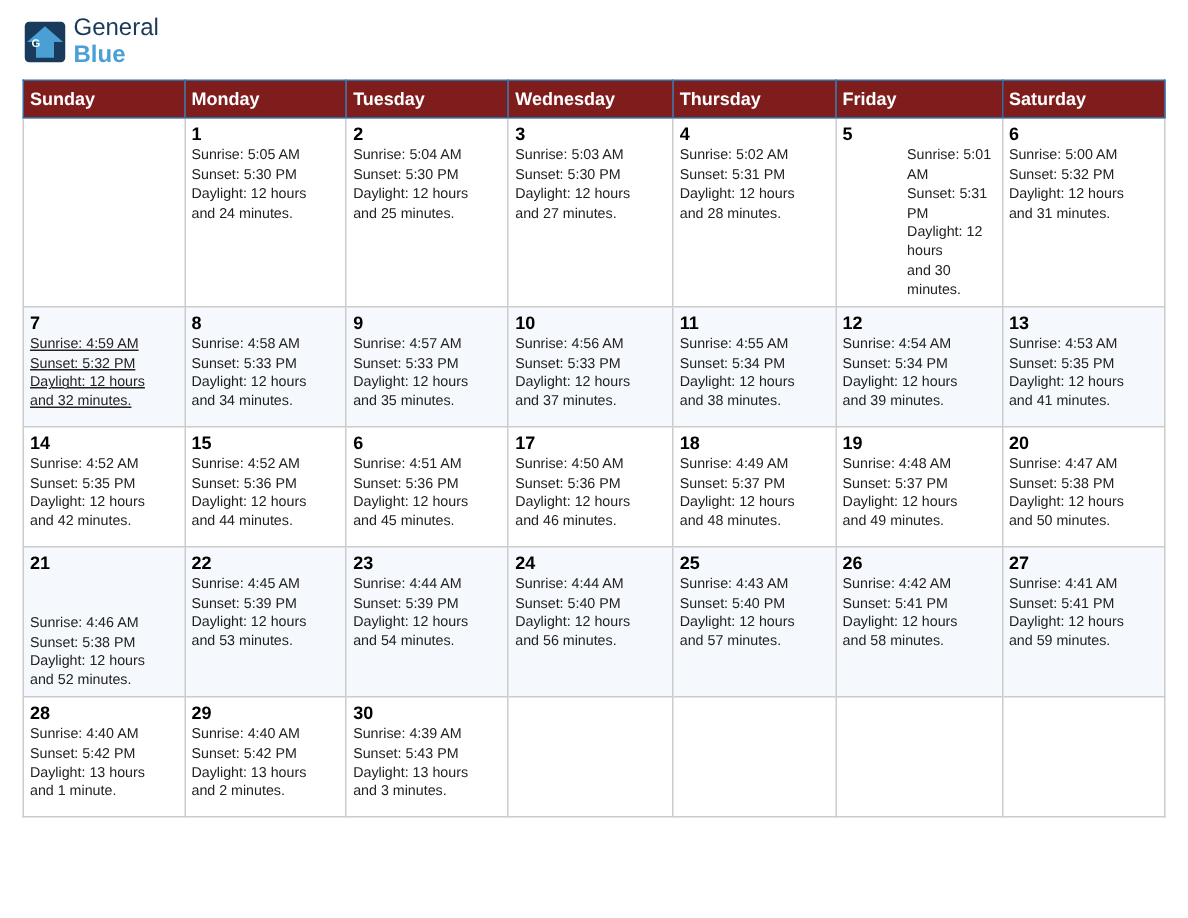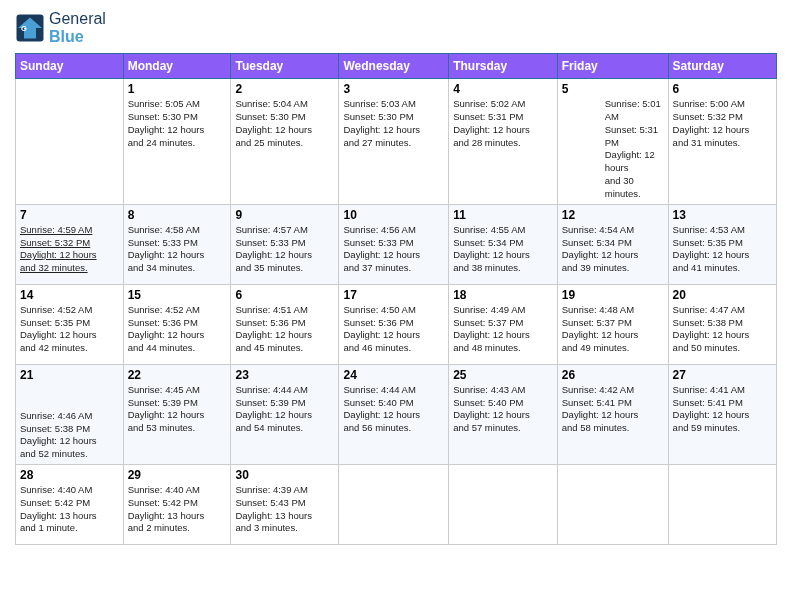--- a/index.html
+++ b/index.html
@@ -43,21 +43,21 @@
     .location {
       font-size: 14px;
       color: #444;
     }
     table {
       width: 100%;
       border-collapse: collapse;
       font-size: 10px;
     }
     thead tr th {
-      background: #8b5cf6;
+      background: #7f1d1d;
       color: #fff;
       padding: 5px 4px;
       text-align: left;
       font-size: 12px;
       font-weight: bold;
       border: 1px solid #2e6da4;
     }
     tbody tr td {
       border: 1px solid #ccc;
       vertical-align: top;

